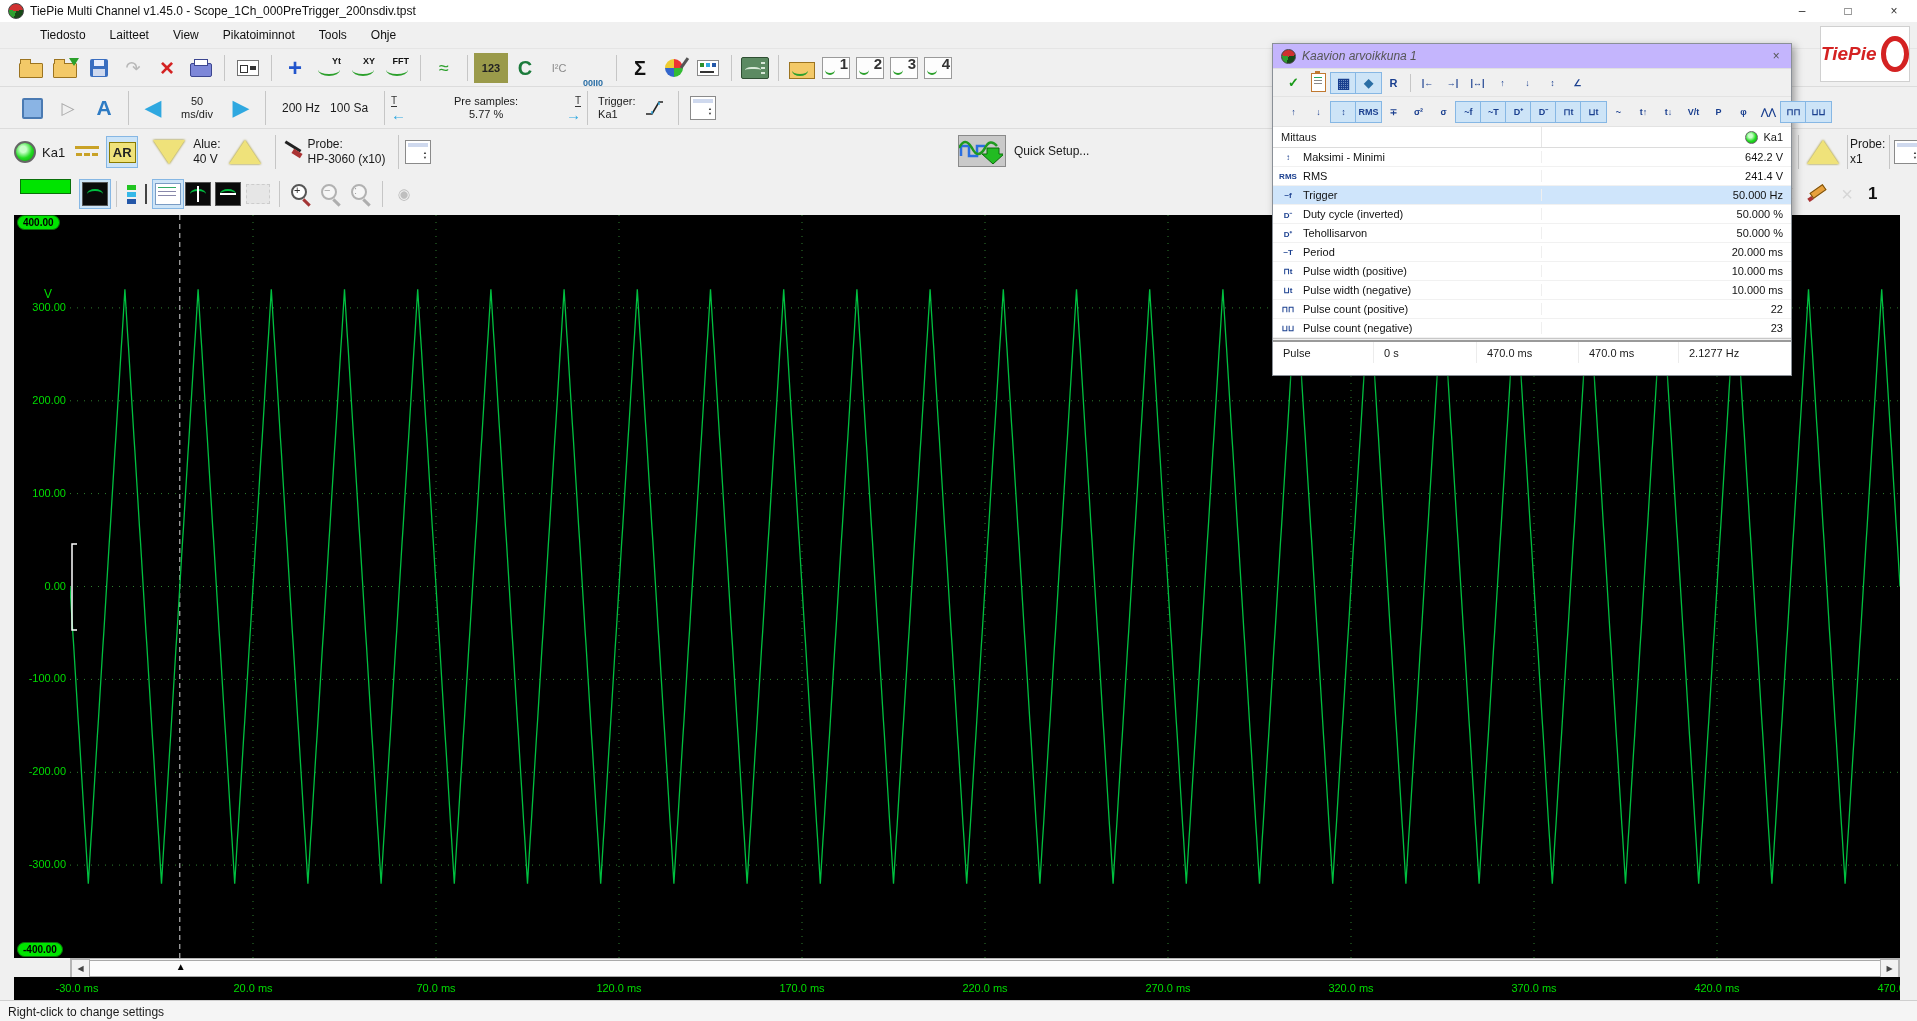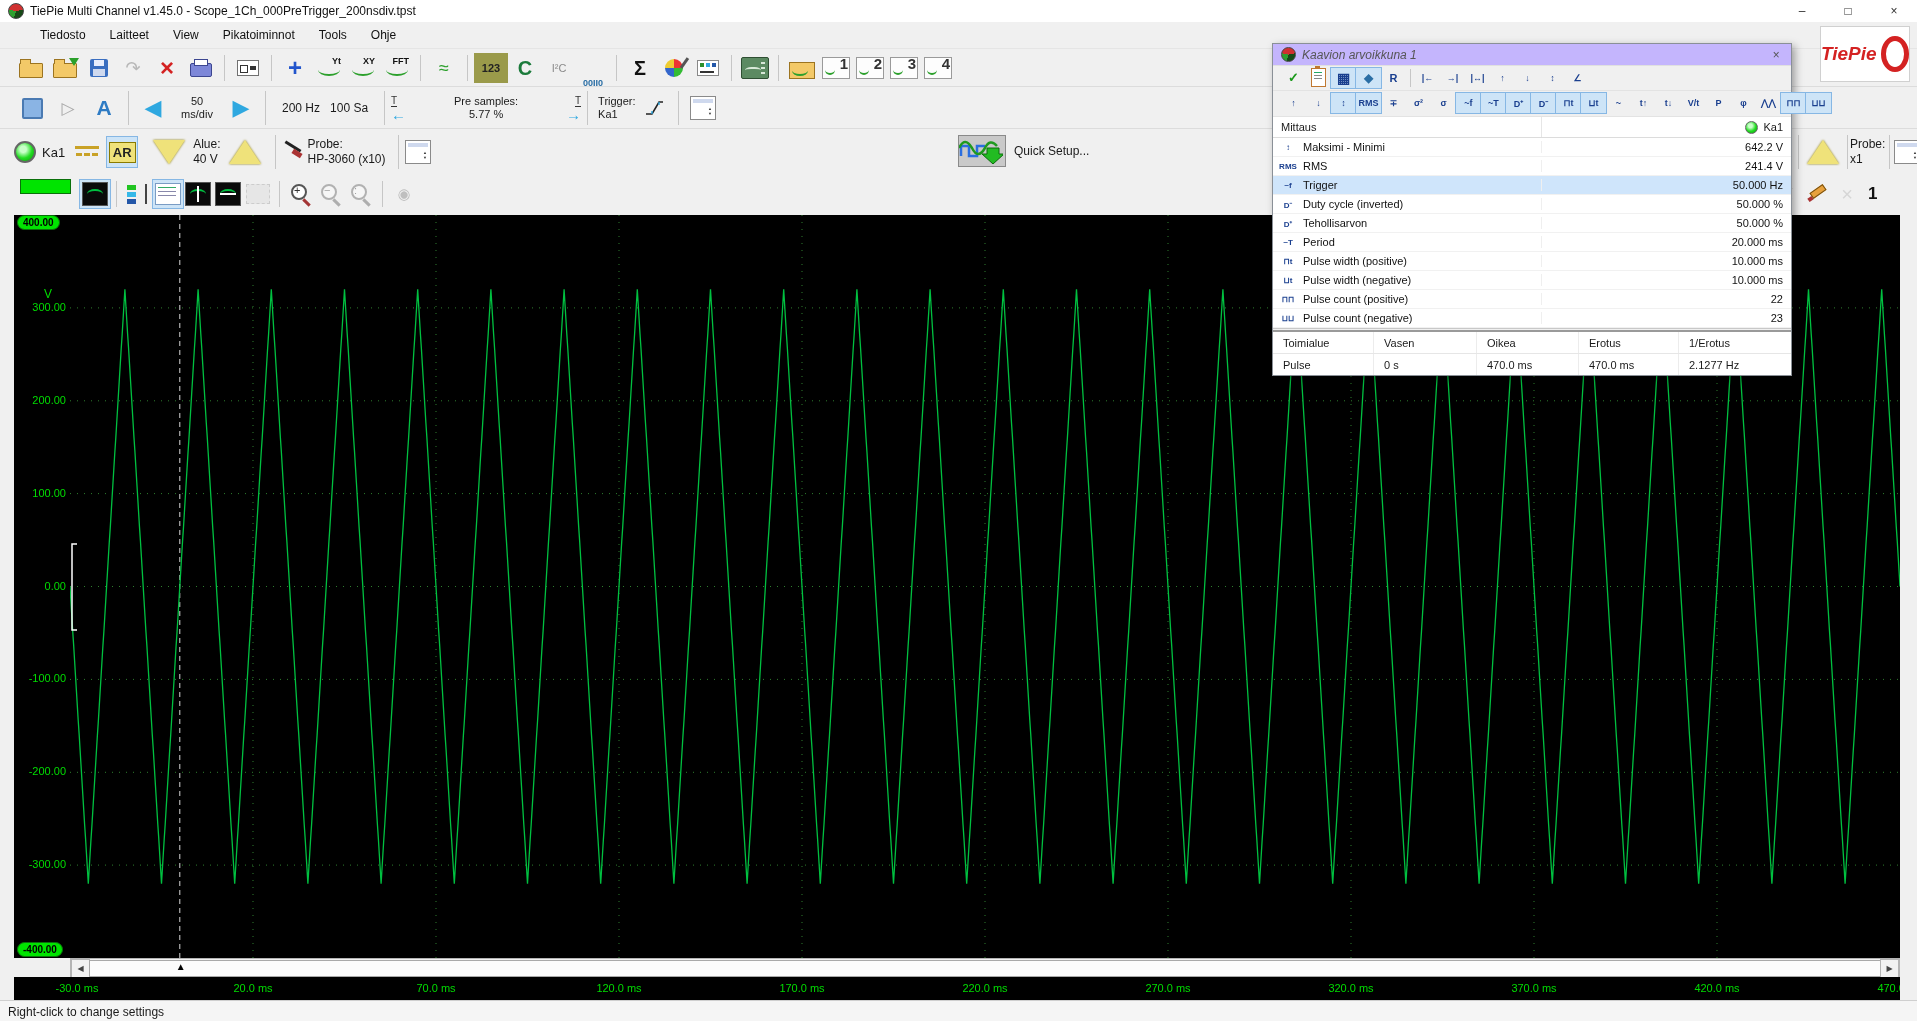--- a/index.html
+++ b/index.html
@@ -683,27 +683,20 @@
             <span class="rval">22</span>
           </div>
           <div class="mrow">
             <span class="ric">⊔⊔</span>
             <span class="rlab">Pulse count (negative)</span>
             <span class="rval">23</span>
           </div>
         </div>
     </div>
     <div class="ctable" id="mw-cursor">
-        <div class="crow chead">
-          <span class="ccell" style="width: 100px;">Toimialue</span>
-          <span class="ccell" style="width: 103px;">Vasen</span>
-          <span class="ccell" style="width: 102px;">Oikea</span>
-          <span class="ccell" style="width: 100px;">Erotus</span>
-          <span class="ccell" style="width: 113px;">1/Erotus</span>
-        </div>
         <div class="crow">
           <span class="ccell" style="width: 100px;">Pulse</span>
           <span class="ccell" style="width: 103px;">0 s</span>
           <span class="ccell" style="width: 102px;">470.0 ms</span>
           <span class="ccell" style="width: 100px;">470.0 ms</span>
           <span class="ccell" style="width: 113px;">2.1277 Hz</span>
         </div>
       </div>
   </div>
 

